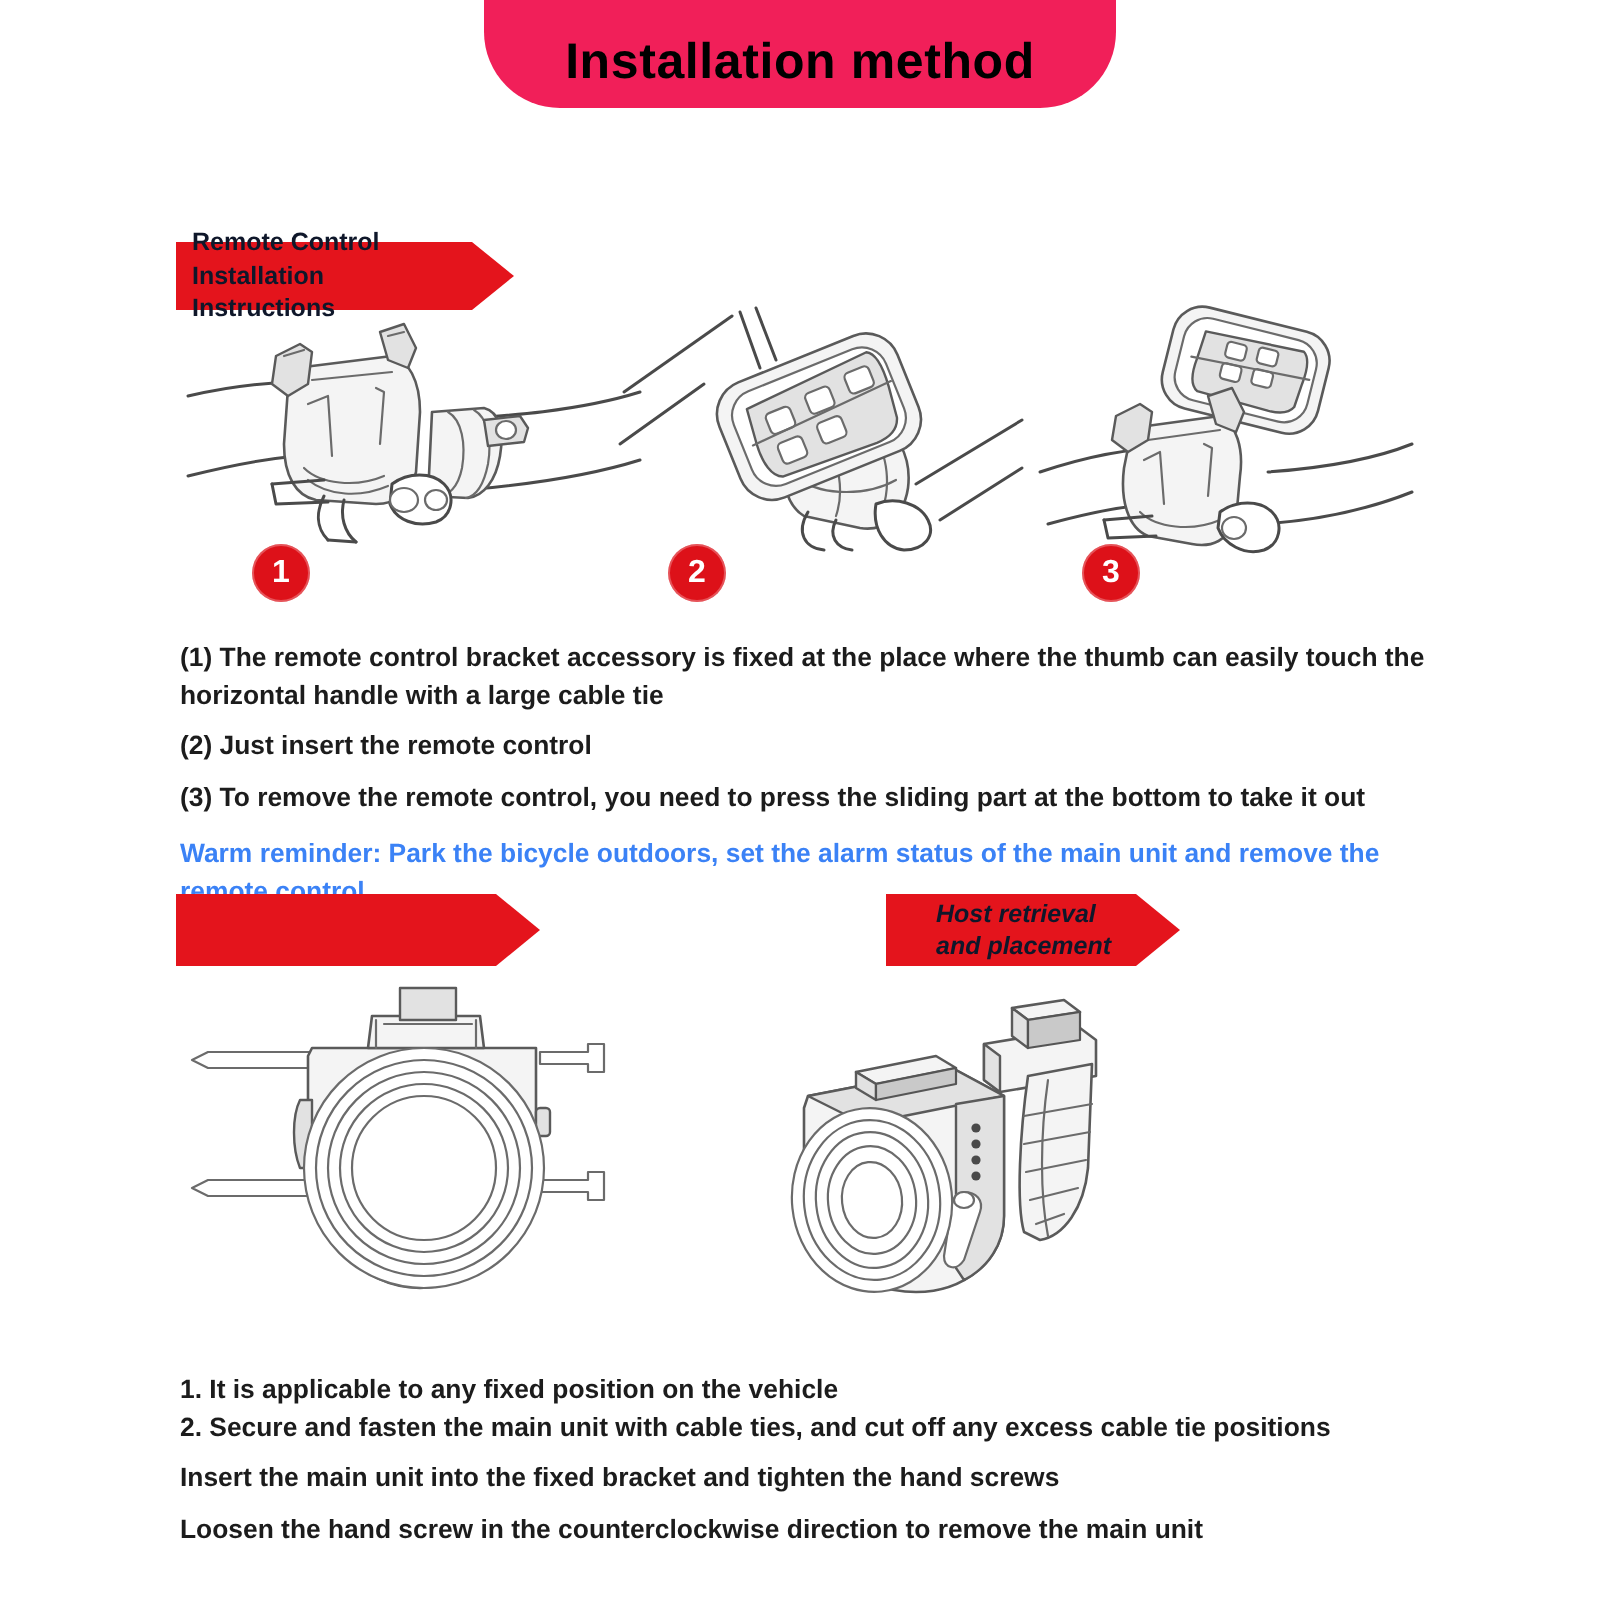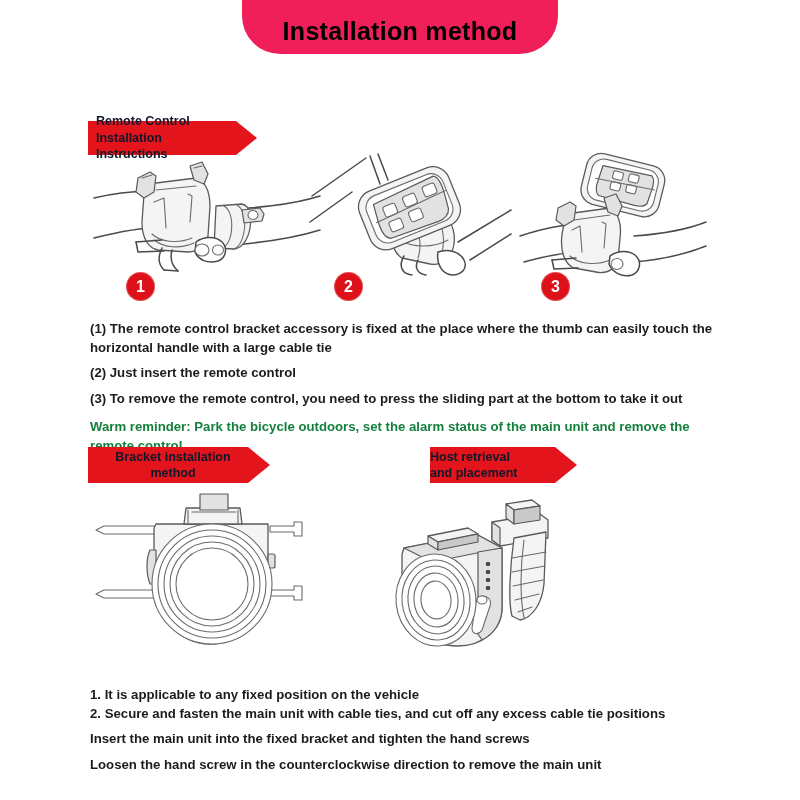--- a/index.html
+++ b/index.html
@@ -88,25 +88,26 @@
     text-align: center;
   }
   #ribbon-bracket .ribbon-tip {
     right: -22px;
     border-top-width: 18px;
     border-bottom-width: 18px;
     border-left-width: 22px;
   }
 
   #ribbon-host {
-    left: 430px;
+    left: 443px;
     top: 447px;
     width: 125px;
     height: 36px;
-    padding-left: 0;
+    padding-left: 25px;
+    font-style: italic;
   }
   #ribbon-host .ribbon-tip {
     right: -22px;
     border-top-width: 18px;
     border-bottom-width: 18px;
     border-left-width: 22px;
   }
 
   
   .step-figure {
@@ -139,21 +140,21 @@
   
   .text-block {
     position: absolute;
     font-size: 13.2px;
     line-height: 1.42;
     font-weight: bold;
     color: #1c1c1c;
   }
   .text-block p { margin: 0; }
   .text-block p.spaced { margin-top: 7px; }
-  .text-block p.warn { color: #15803d; margin-top: 9px; }
+  .text-block p.warn { color: #3b82f6; margin-top: 9px; }
 
   #steps-text {
     left: 90px;
     top: 320px;
     width: 625px;
   }
   #bottom-text {
     left: 90px;
     top: 686px;
     width: 625px;
@@ -312,22 +313,20 @@
 </div>
 
 <div class="text-block" id="steps-text">
   <p>(1) The remote control bracket accessory is fixed at the place where the thumb can easily touch the horizontal handle with a large cable tie</p>
   <p class="spaced">(2) Just insert the remote control</p>
   <p class="spaced">(3) To remove the remote control, you need to press the sliding part at the bottom to take it out</p>
   <p class="warn">Warm reminder: Park the bicycle outdoors, set the alarm status of the main unit and remove the remote control</p>
 </div>
 
 <div class="ribbon" id="ribbon-bracket">
-  <span class="ribbon-label">Bracket installation
-method</span>
   <span class="ribbon-tip"></span>
 </div>
 
 <div class="ribbon" id="ribbon-host">
   <span class="ribbon-label">Host retrieval
 and placement</span>
   <span class="ribbon-tip"></span>
 </div>
 
 <div id="fig-alarm-front">

